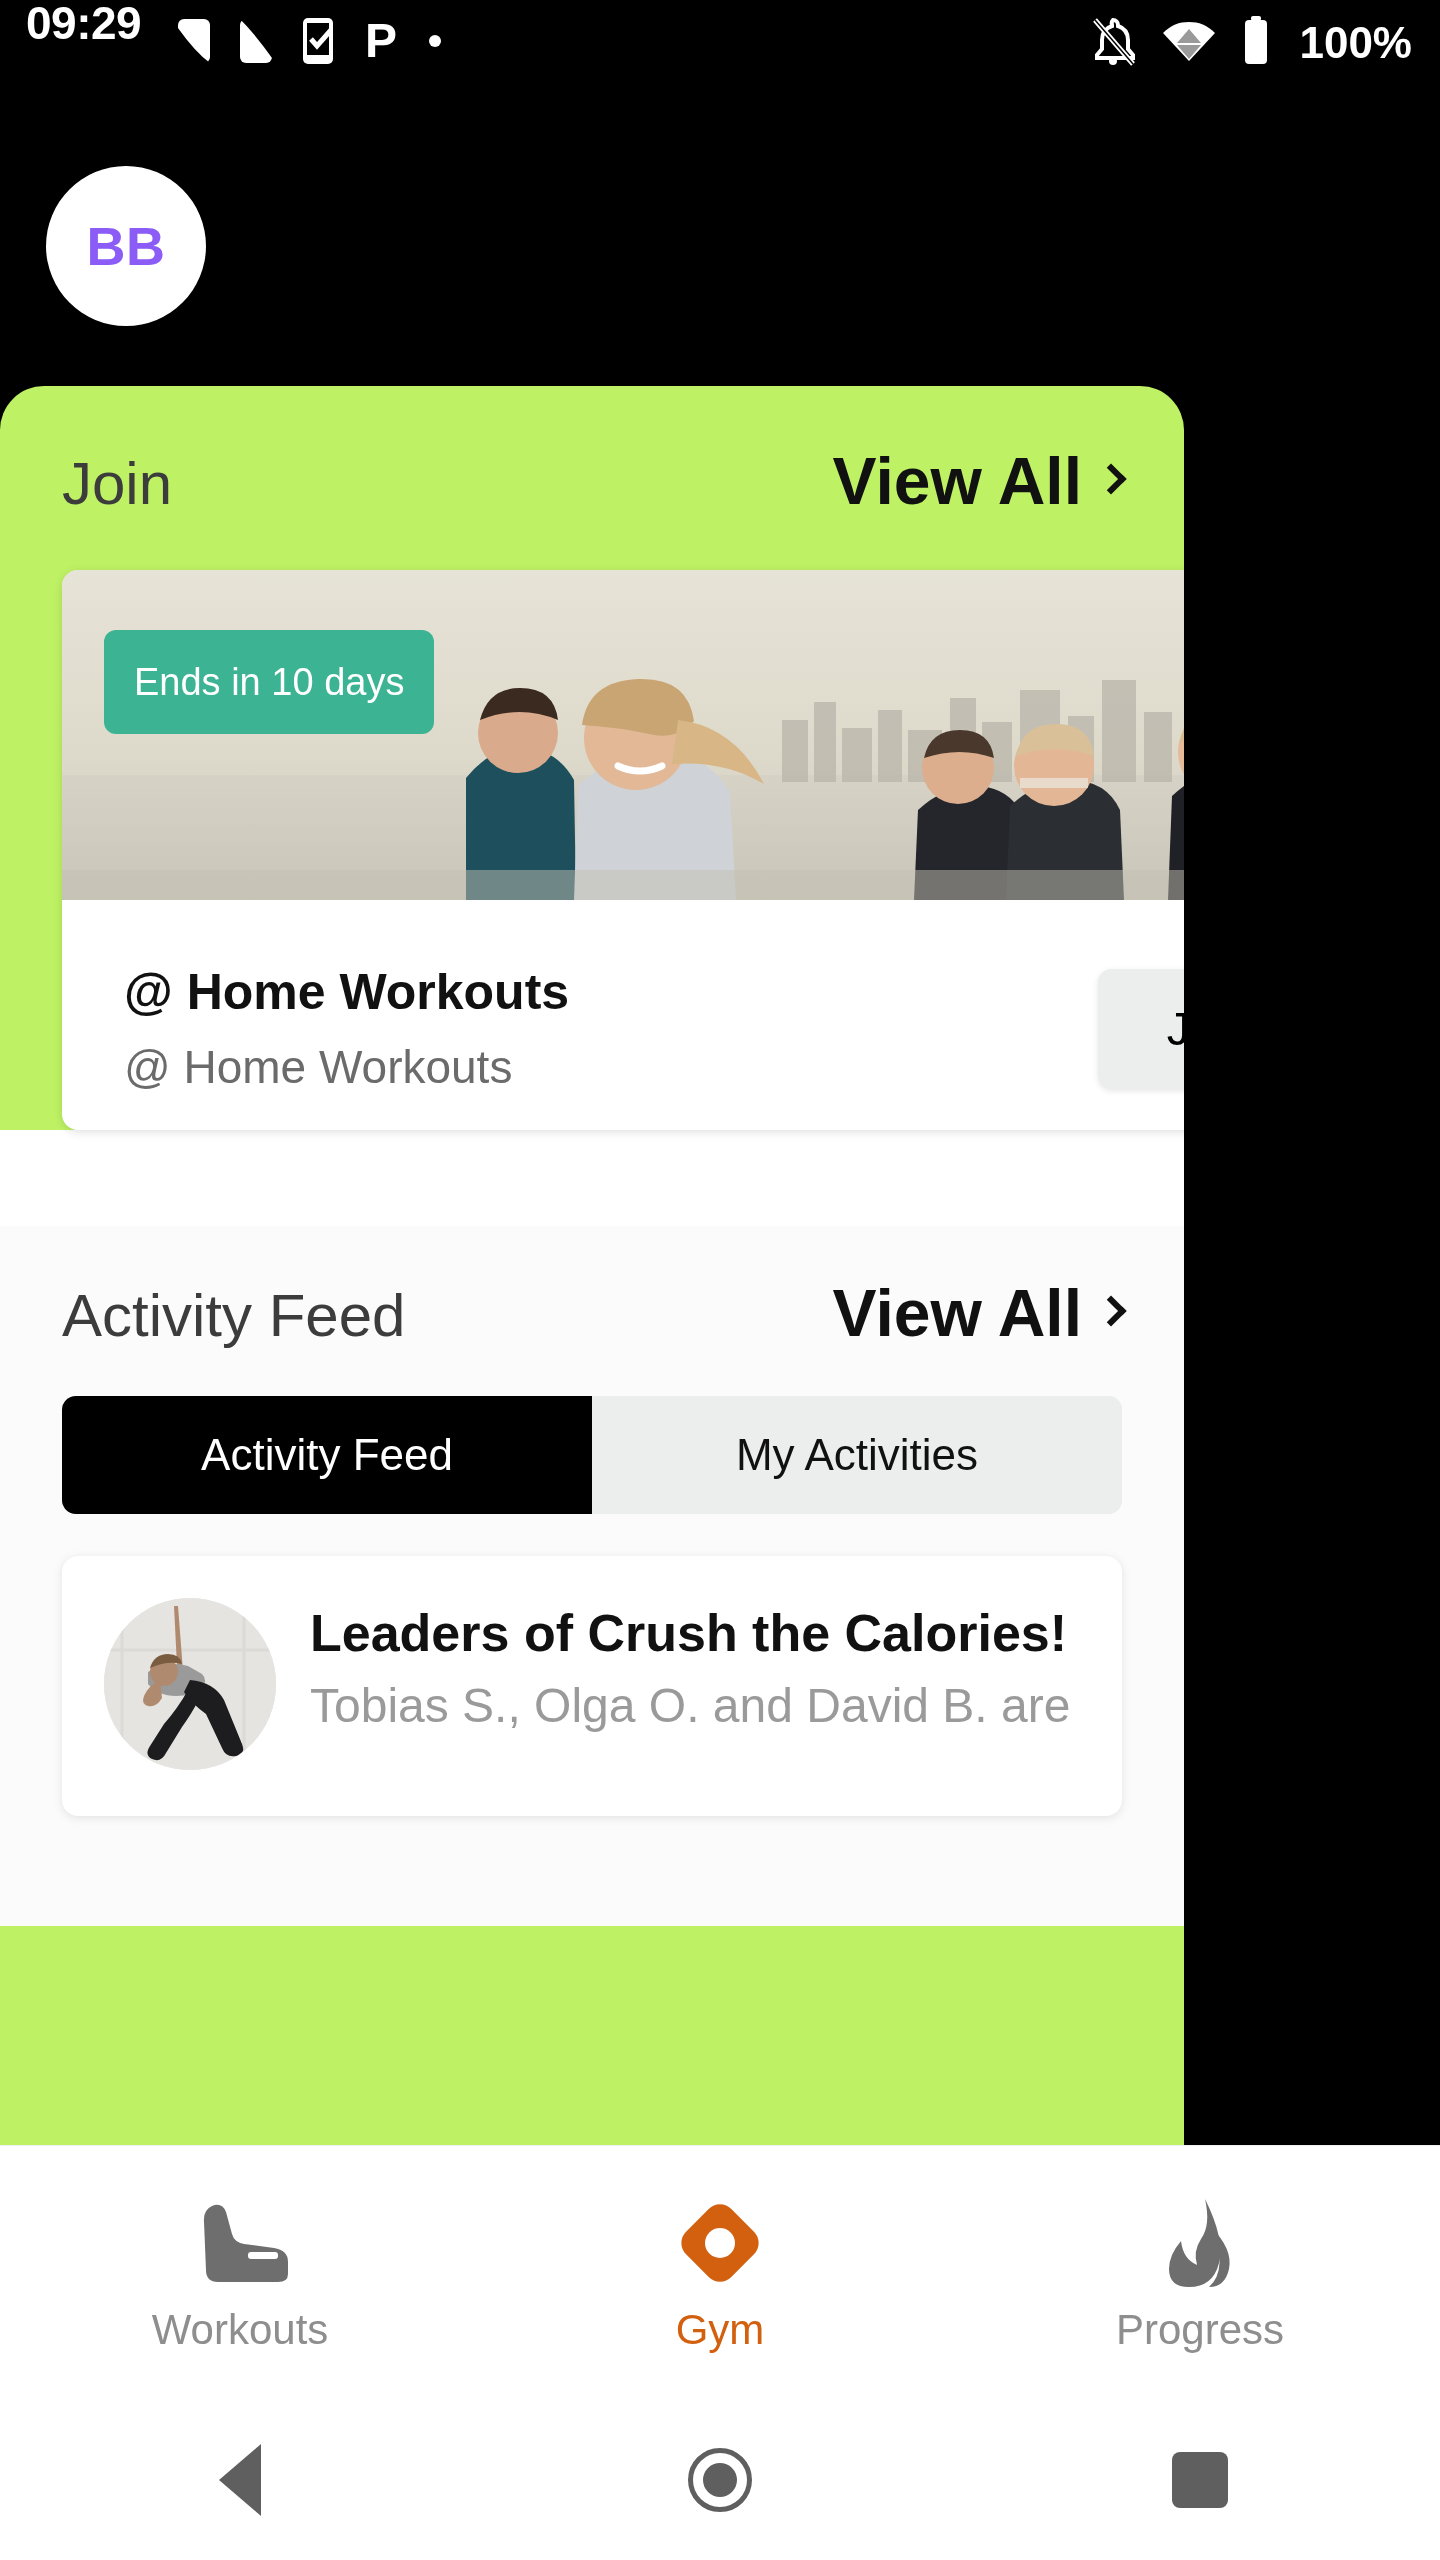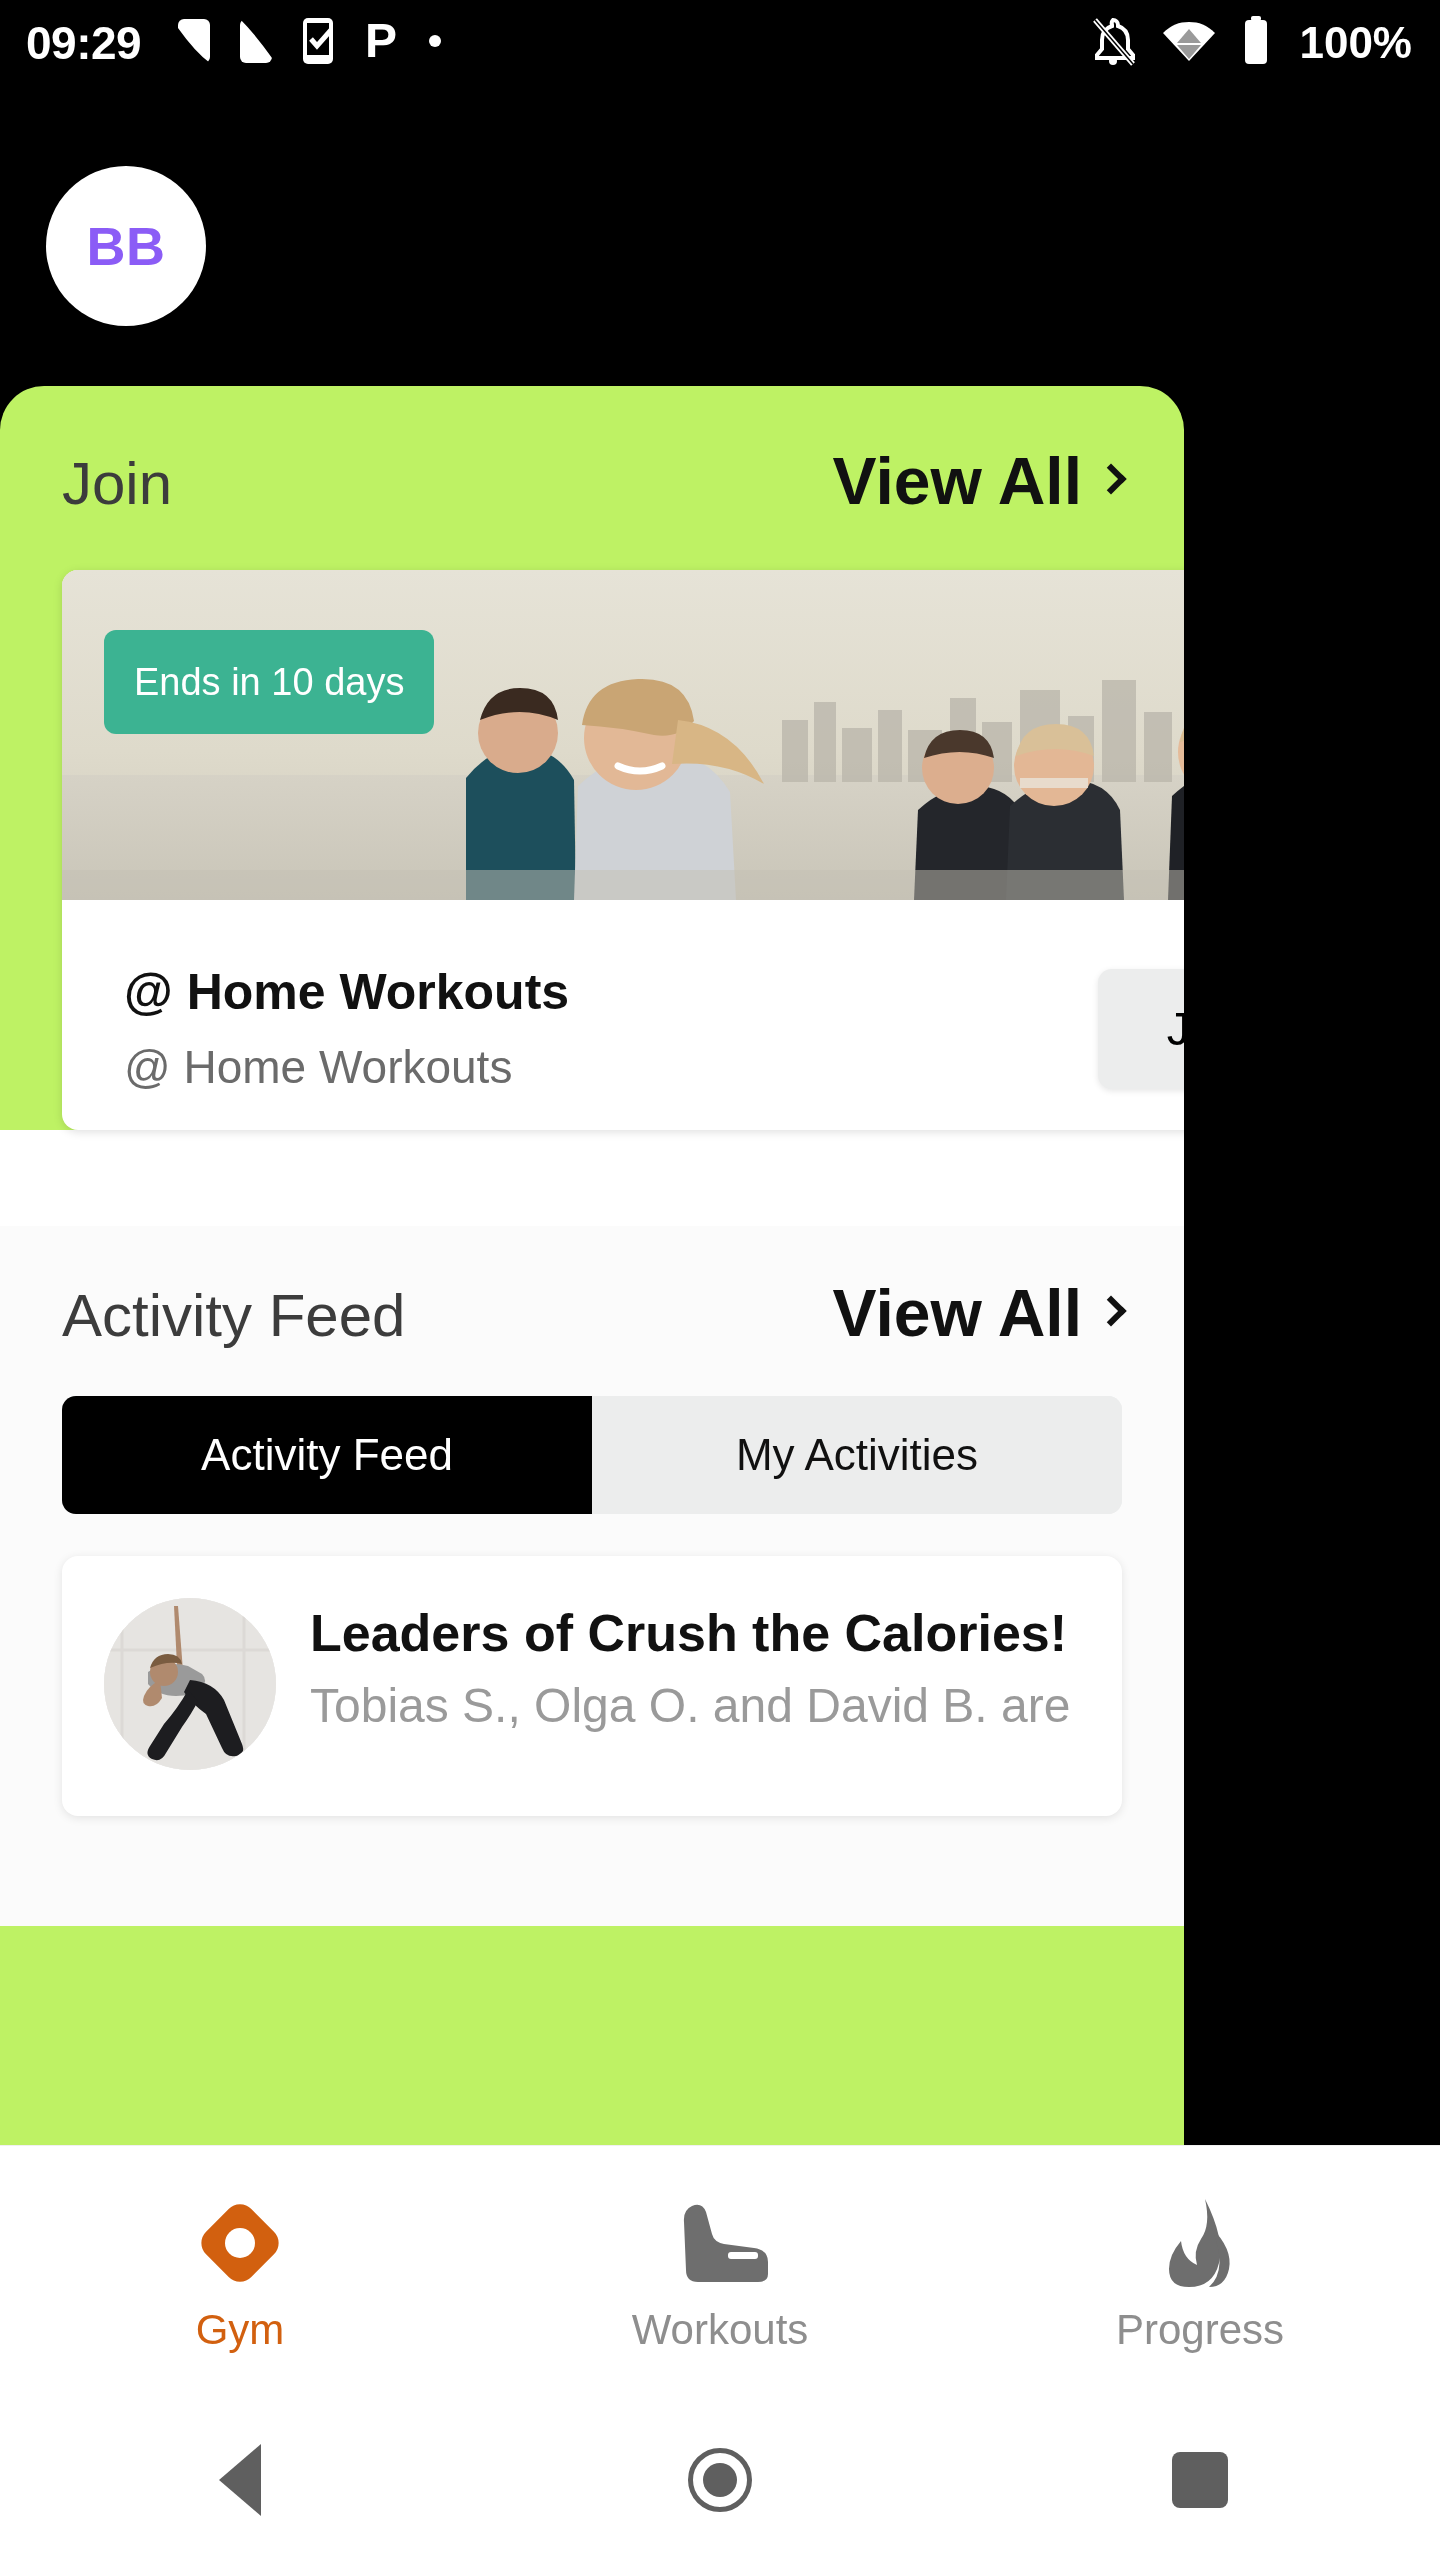--- a/index.html
+++ b/index.html
@@ -21,21 +21,20 @@
   }
 
   
   .status-bar {
     position: absolute;
     top: 0; left: 0;
     width: 1440px;
     height: 86px;
     background: #000000;
     display: flex;
-    align-items: center;
     padding: 0 28px 0 26px;
     color: #ffffff;
   }
   .status-time {
     font-size: 46px;
     font-weight: 700;
     letter-spacing: -0.5px;
     line-height: 1;
     color: #ffffff;
   }
@@ -574,45 +573,45 @@
           <div class="feed-title">Leaders of Crush the Calories!</div>
           <div class="feed-sub">Tobias S., Olga O. and David B. are</div>
         </div>
       </div>
     </div>
 
   </div>
 
   <div class="bottom-nav">
 
+    <div class="nav-item">
+      <div class="nav-icon">
+        <svg width="100" height="86" viewBox="0 0 100 86">
+          <path d="M22 6 q10 -4 14 6 l6 22 q2 8 12 10 l30 4 q14 2 14 14 v12 q0 8 -10 8 H28 q-12 0 -12 -12 L14 22 q-1 -12 8 -16 z" fill="#6e6e6e"></path>
+          <rect x="54" y="36" width="30" height="7" rx="3" fill="#ffffff"></rect>
+          <rect x="58" y="52" width="30" height="7" rx="3" fill="#ffffff"></rect>
+        </svg>
+      </div>
+      <div class="nav-label">Workouts</div>
+    </div>
+
     <div class="nav-item active">
       <div class="nav-icon">
         <svg width="92" height="92" viewBox="0 0 92 92">
           <g transform="rotate(45 46 46)">
             <rect x="14" y="14" width="64" height="64" rx="16" fill="#d2600f"></rect>
           </g>
           <circle cx="46" cy="46" r="15" fill="#ffffff"></circle>
         </svg>
       </div>
       <div class="nav-label">Gym</div>
     </div>
 
     <div class="nav-item">
       <div class="nav-icon">
-        <svg width="100" height="86" viewBox="0 0 100 86">
-          <path d="M22 6 q10 -4 14 6 l6 22 q2 8 12 10 l30 4 q14 2 14 14 v12 q0 8 -10 8 H28 q-12 0 -12 -12 L14 22 q-1 -12 8 -16 z" fill="#6e6e6e"></path>
-          <rect x="54" y="36" width="30" height="7" rx="3" fill="#ffffff"></rect>
-          <rect x="58" y="52" width="30" height="7" rx="3" fill="#ffffff"></rect>
-        </svg>
-      </div>
-      <div class="nav-label">Workouts</div>
-    </div>
-
-    <div class="nav-item">
-      <div class="nav-icon">
         <svg width="82" height="92" viewBox="0 0 82 92">
           <path d="M46 2 q6 26 -4 40 q-8 12 -4 26 q-14 -6 -16 -24 q-12 14 -12 28 q0 18 20 18 q24 0 30 -24 q6 -24 -14 -64 z" fill="#6e6e6e"></path>
           <path d="M52 30 q22 22 18 42 q-4 18 -20 18 q20 -18 2 -60 z" fill="#6e6e6e"></path>
         </svg>
       </div>
       <div class="nav-label">Progress</div>
     </div>
 
   </div>
 

